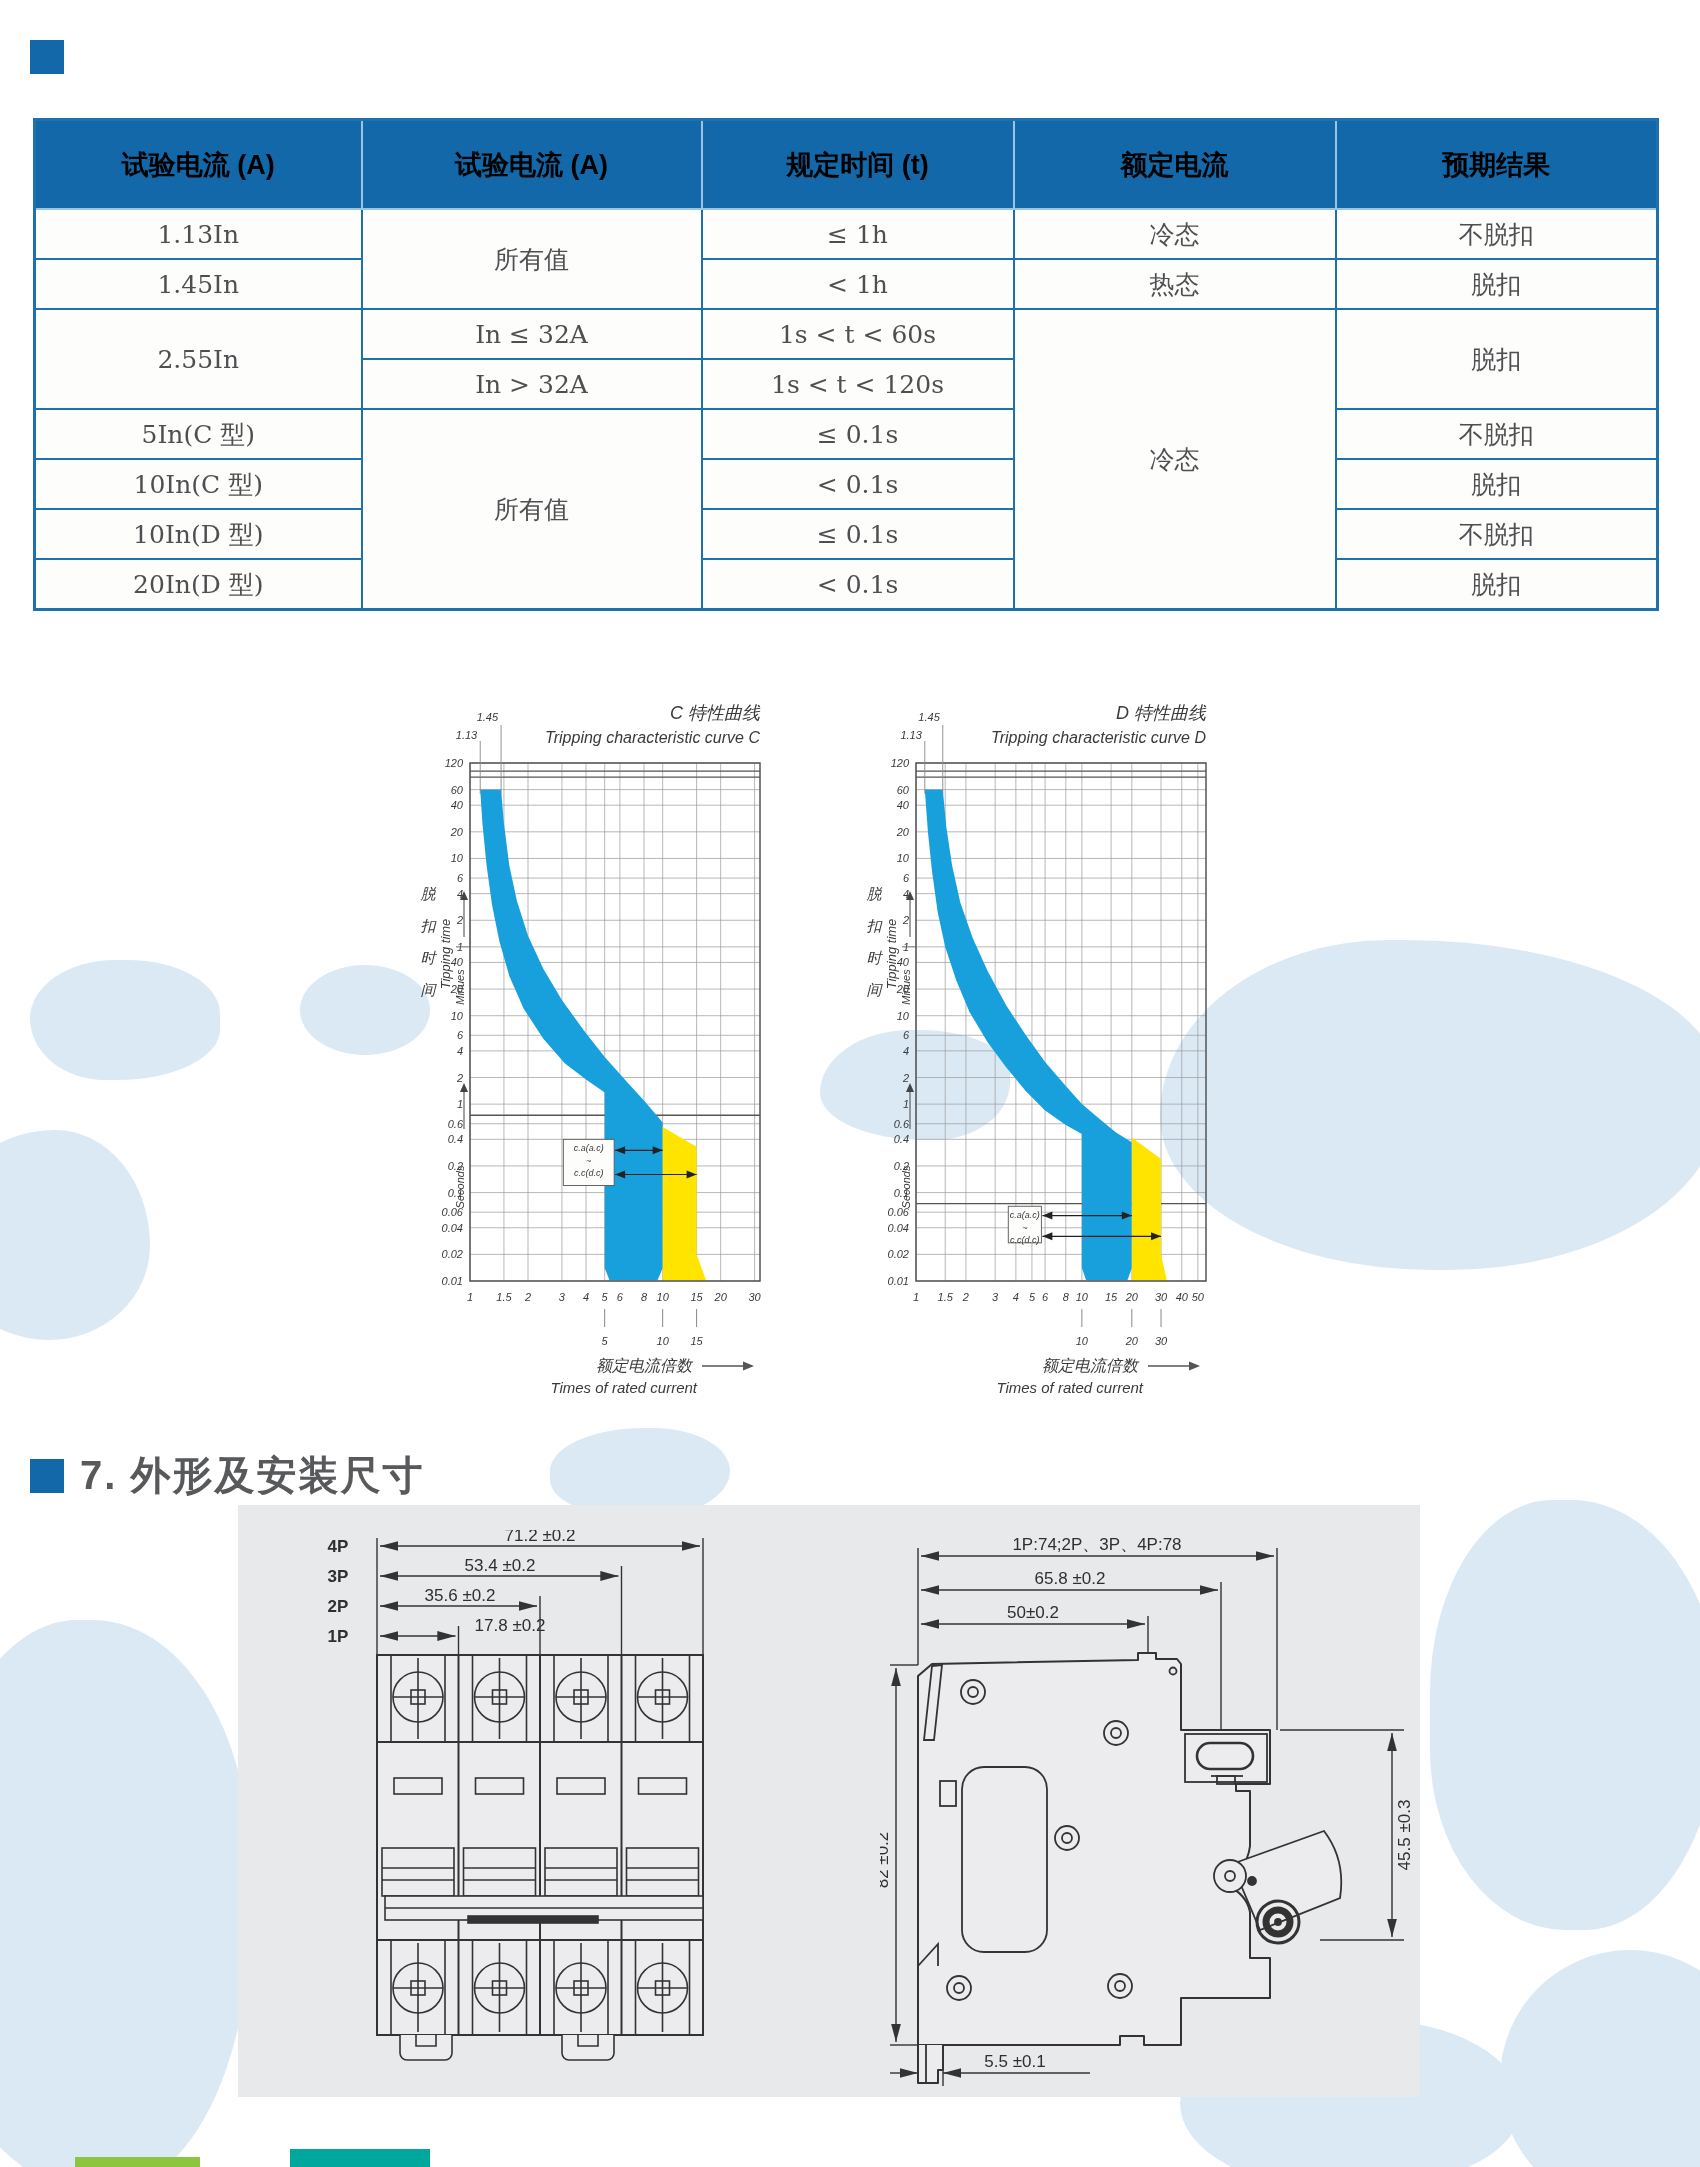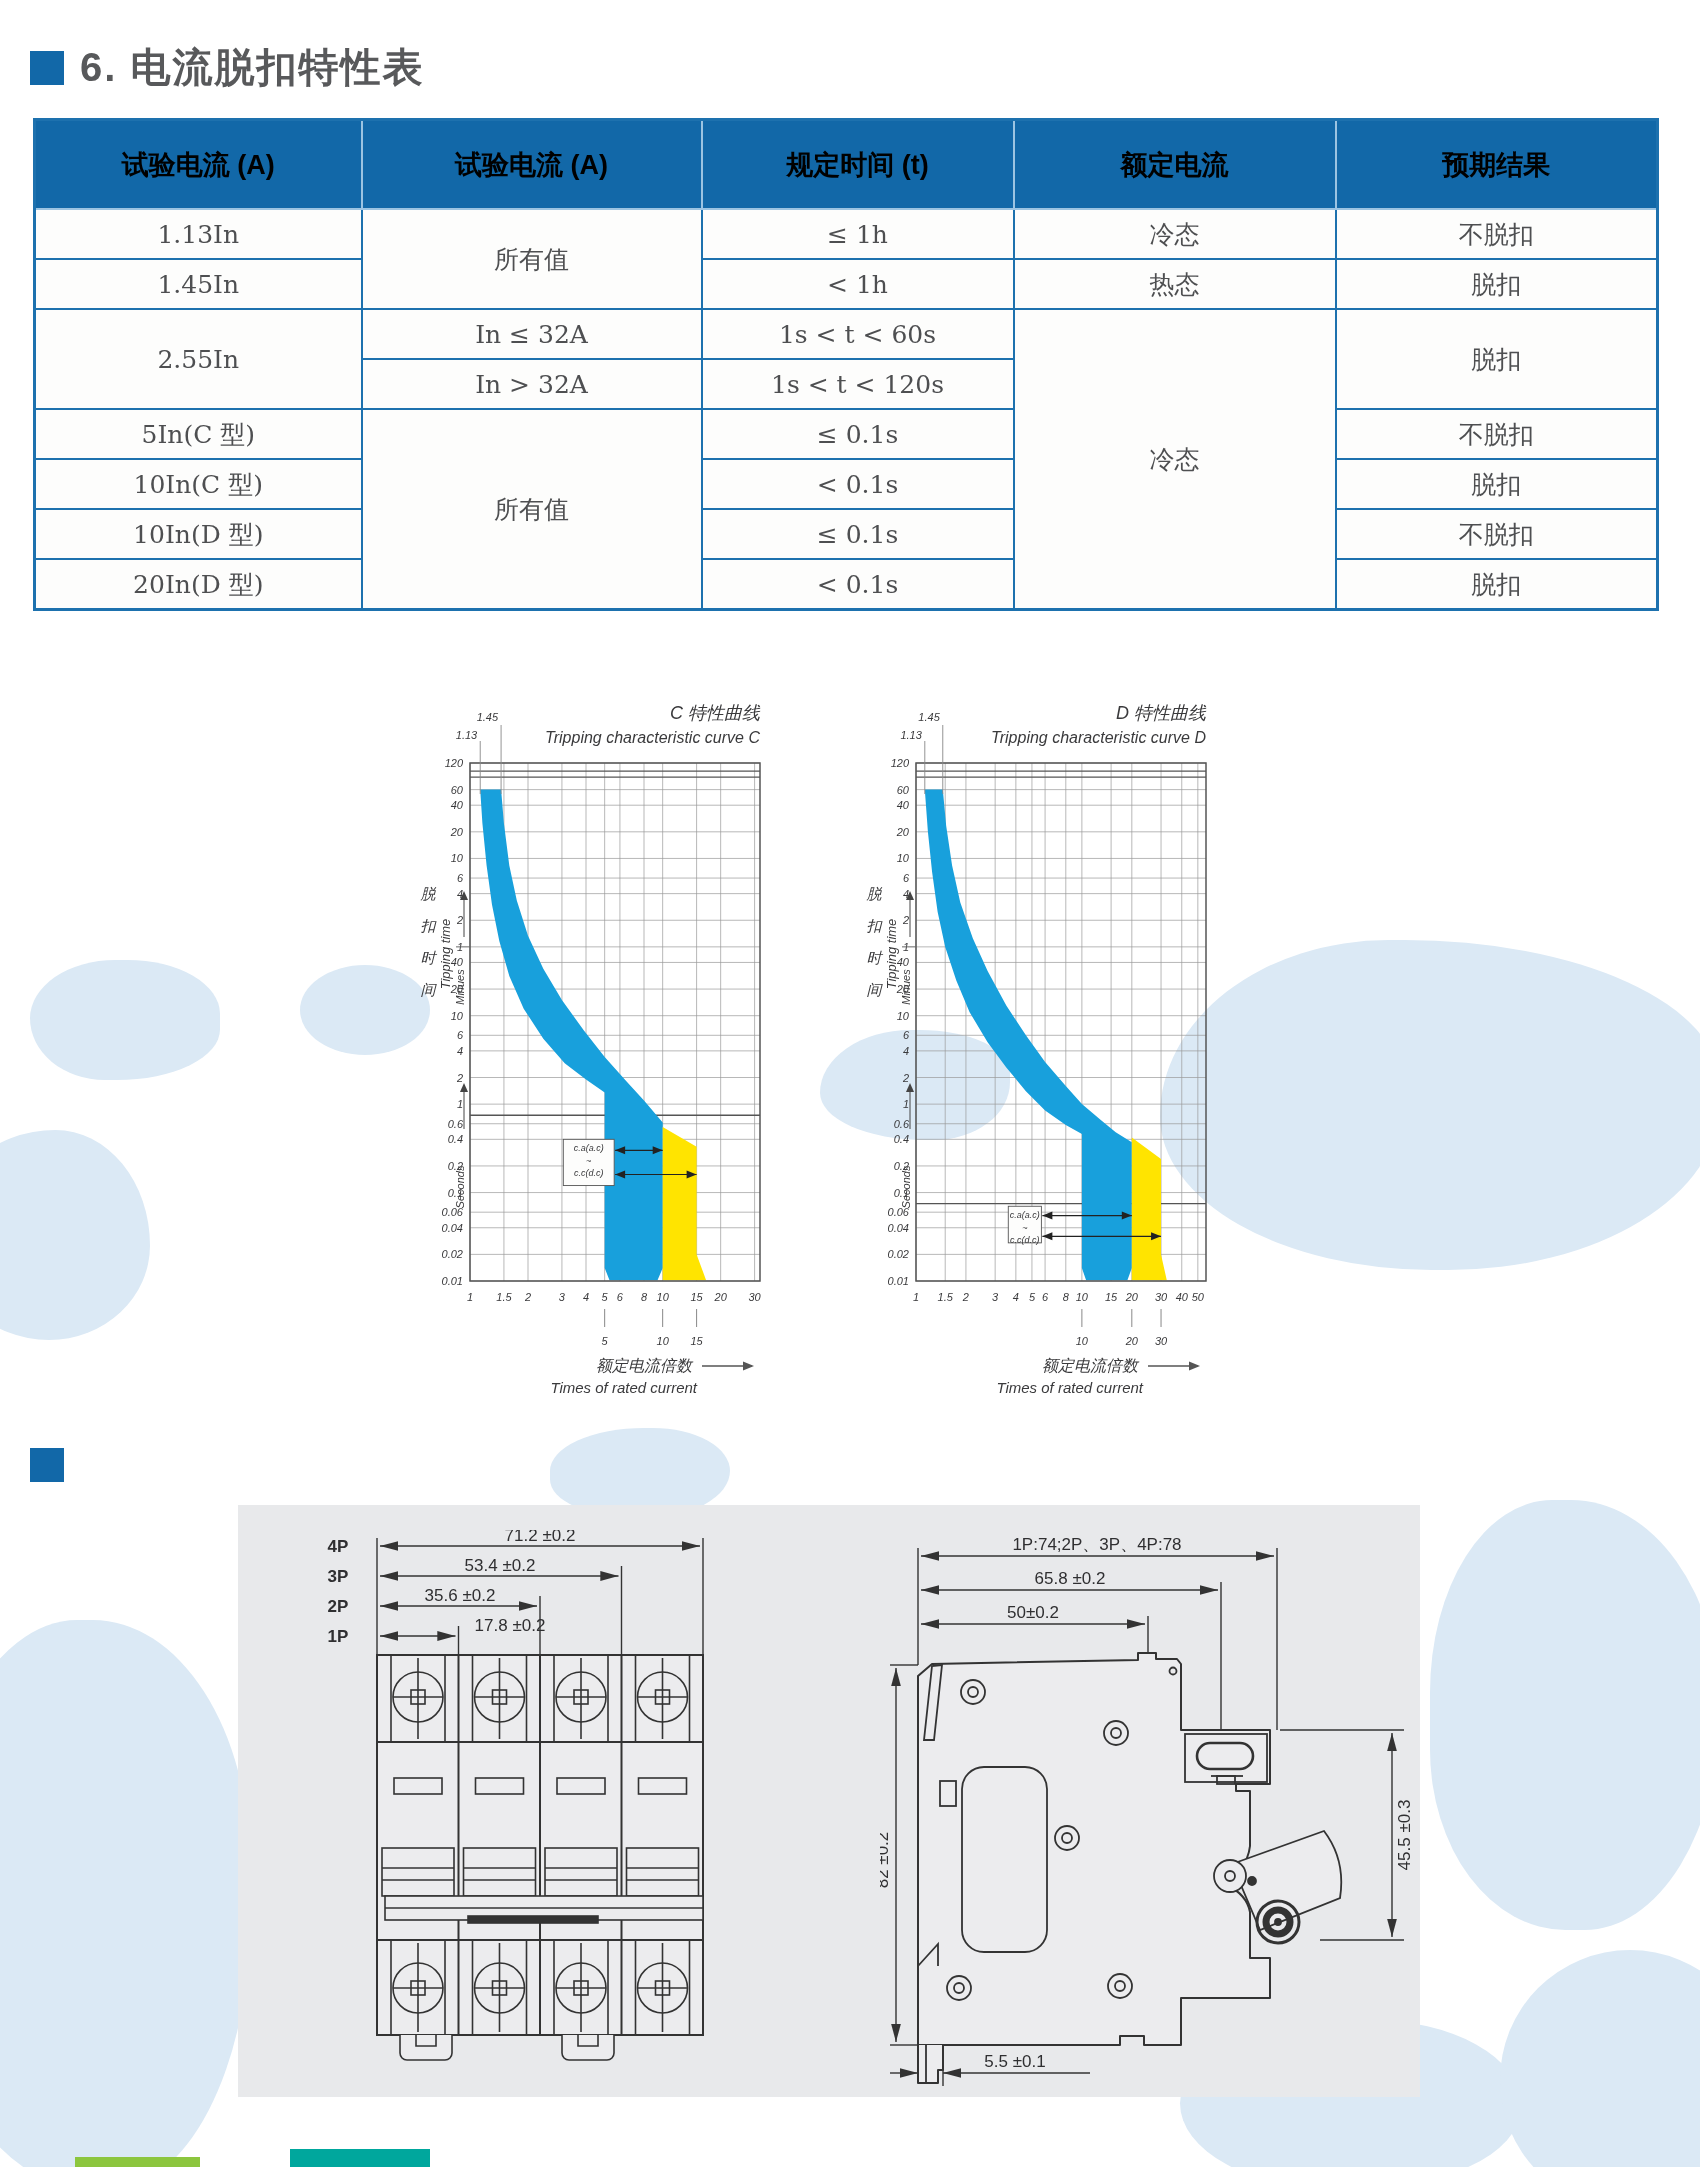--- a/index.html
+++ b/index.html
@@ -54,21 +54,20 @@
 <div class="blob" style="left:550px;top:1428px;width:180px;height:90px;border-radius:55% 45% 50% 50%/50% 50% 55% 45%;"></div>
 <div class="blob" style="left:1430px;top:1500px;width:290px;height:430px;border-radius:45% 55% 50% 50%/48% 52% 55% 45%;"></div>
 <div class="blob" style="left:-80px;top:1620px;width:330px;height:570px;border-radius:50% 50% 45% 55%/55% 45% 50% 50%;"></div>
 <div class="blob" style="left:1180px;top:2020px;width:340px;height:170px;border-radius:55% 45% 52% 48%/50% 50% 48% 52%;"></div>
 <div class="blob" style="left:1500px;top:1950px;width:260px;height:260px;border-radius:50%;"></div>
 
 <div class="content">
 
   <div class="sec" id="sec6">
     <span class="bullet"></span>
-    <h2>6. 电流脱扣特性表</h2>
   </div>
 
   <table class="trip">
     <colgroup>
       <col style="width:327px">
         <col style="width:340px">
         <col style="width:312px">
         <col style="width:322px">
         <col style="width:322px">
     </colgroup>
@@ -374,20 +373,21 @@
         <line x1="178.38909130982455" y1="516.5251659536691" x2="267.82272210654855" y2="516.5251659536691" stroke="#222" stroke-width="1.2"></line>
         <path d="M178.38909130982455,516.5251659536691 l10,-4 v8 z" fill="#222"></path>
         <path d="M267.82272210654855,516.5251659536691 l-10,-4 v8 z" fill="#222"></path>
         <line x1="178.38909130982455" y1="537.3264751609818" x2="297.0338048603869" y2="537.3264751609818" stroke="#222" stroke-width="1.2"></line>
         <path d="M178.38909130982455,537.3264751609818 l10,-4 v8 z" fill="#222"></path>
         <path d="M297.0338048603869,537.3264751609818 l-10,-4 v8 z" fill="#222"></path>
       </svg></div>
 
   <div class="sec" id="sec7">
     <span class="bullet"></span>
+    <h2>7. 外形及安装尺寸</h2>
   </div>
 
   <div class="panel"></div>
 
   <svg class="drawsvg" style="left:300px;top:1530px;" width="430" height="560" viewBox="0 0 430 560">
     <defs>
       <marker id="ar" markerWidth="14" markerHeight="10" refX="13" refY="5" orient="auto-start-reverse">
         <path d="M0,1.5 L13,5 L0,8.5 Z" fill="#333"></path>
       </marker>
     </defs>

